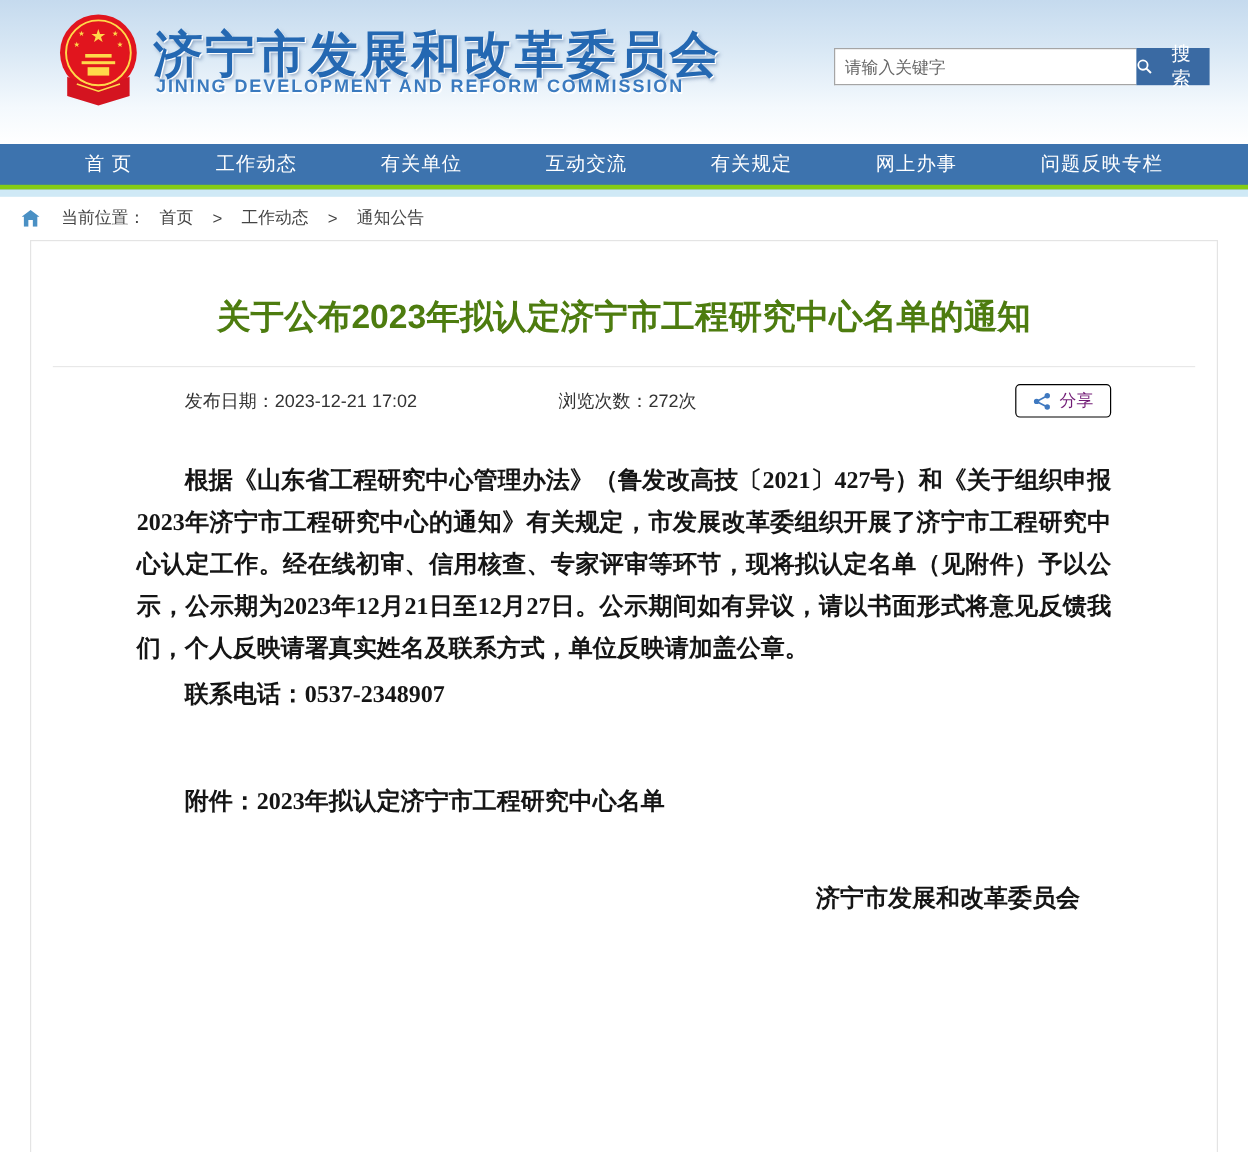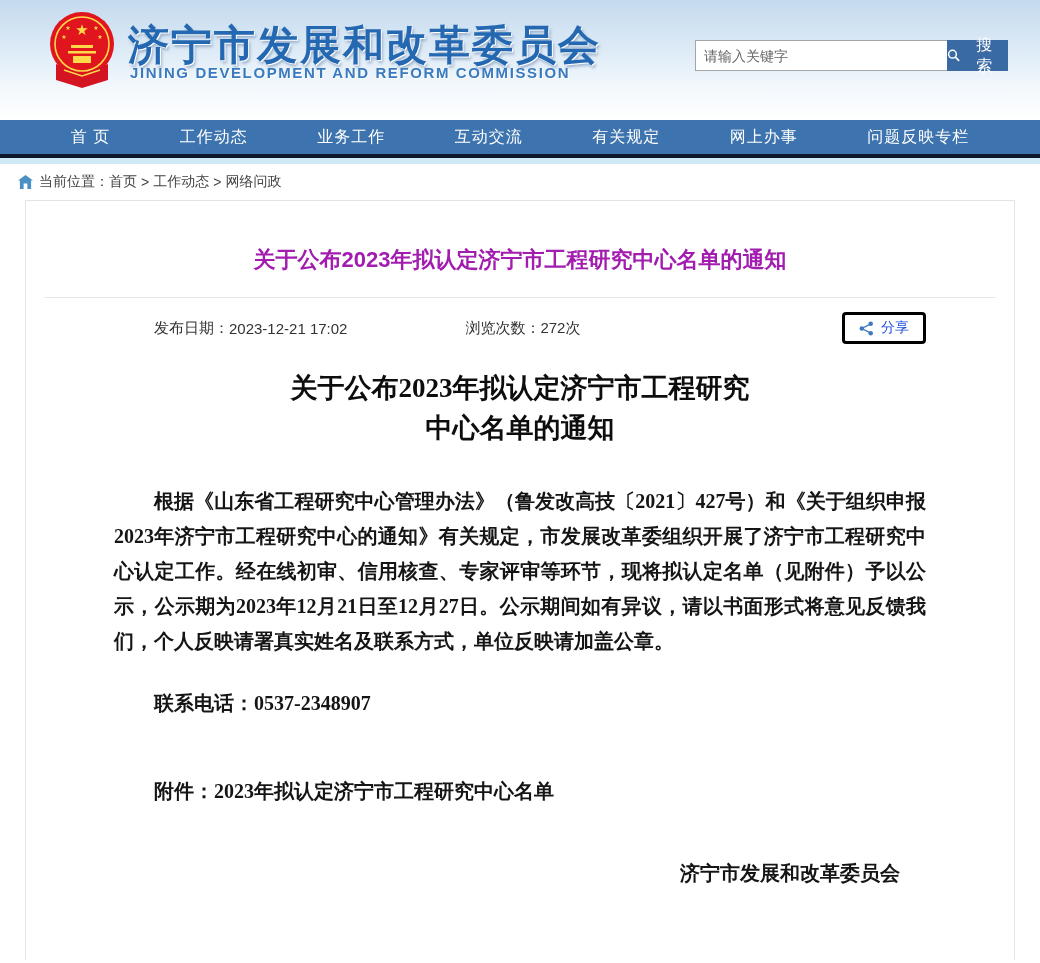--- a/index.html
+++ b/index.html
@@ -17,55 +17,55 @@
     color: #3a7abf; letter-spacing: 1.6px; text-shadow: 1px 1px 0 #fff; }
   .search-wrap { position: absolute; right: 32px; top: 40px; display: flex; }
   .search-input { width: 252px; height: 31px; border: 1px solid #a5a5a5; border-right: none;
     padding: 0 8px; font-size: 14px; color: #0369a1; outline: none; background: #fff; }
   .search-input::placeholder { color: #666; }
   .search-btn { width: 61px; height: 31px; border: none; background: #3a6aa3; color: #fff;
     font-size: 16px; letter-spacing: 4px; cursor: pointer; display: flex;
     align-items: center; justify-content: center; gap: 4px; }
 
   
-  .main-nav { height: 38px; background: #3d73ae; border-bottom: 4px solid #0f172a;
+  .main-nav { height: 38px; background: #3d73ae; border-bottom: 4px solid #84cc16;
     display: flex; align-items: center; justify-content: space-around; padding: 0 36px; }
   .nav-item { color: #fff; font-size: 16px; letter-spacing: 1px; cursor: pointer; white-space: nowrap; }
   .nav-strip { height: 6px; background: #cfe9f6; }
 
   
   .breadcrumb { height: 32px; display: flex; align-items: center; padding-left: 18px;
-    font-size: 14px; color: #444; margin-top: 2px; }
+    font-size: 14px; color: #444; margin-top: 2px; gap: 12px; }
   .breadcrumb .crumb-link { cursor: pointer; }
   .crumb-sep { margin: 0 4px; color: #444; }
   .home-icon { width: 15px; height: 14px; margin-right: 6px; }
 
   
   .content-box { width: 990px; margin: 2px auto 0; border: 1px solid #e4e4e4; border-bottom: none;
     min-height: 760px; background: #fff; padding: 44px 0 0 0; }
-  .list-title { text-align: center; font-size: 22px; font-weight: bold; color: #a21caf; }
+  .list-title { text-align: center; font-size: 28px; font-weight: bold; color: #4d7c0f; }
   .title-divider { border: none; border-top: 1px solid #e8e8e8; margin: 22px 18px 0 18px; }
 
   .meta-row { display: flex; align-items: center; margin: 14px 88px 0 128px;
     font-size: 15px; color: #333; }
   .meta-views { margin-left: 118px; }
   .share-btn { margin-left: auto; display: flex; align-items: center; gap: 7px;
-    border: 3px solid #000000; border-radius: 4px; background: #fff; padding: 4px 14px;
-    font-size: 14px; color: #1d4ed8; cursor: pointer; }
+    border: 1px solid #000000; border-radius: 4px; background: #fff; padding: 4px 14px;
+    font-size: 14px; color: #701a75; cursor: pointer; }
 
   
   .document { font-family: "Liberation Serif", serif; font-weight: bold; color: #151515;
     padding: 0 88px; }
   .doc-title { text-align: center; font-size: 27px; line-height: 40px; margin-top: 24px;
     color: #0d0d0d; }
   .doc-body { font-size: 20px; line-height: 35px; margin-top: 36px; text-align: justify; }
   .doc-body p { margin: 0; }
   .p-indent { text-indent: 2em; }
   .contact-line { font-size: 20px; line-height: 33px; text-indent: 2em; }
-  .phone-line { margin-top: 28px; }
+  .phone-line { margin-top: 4px; }
   .attachment-line { font-size: 20px; margin-top: 58px; text-indent: 2em; }
   .sig-block { margin-top: 50px; text-align: right; font-size: 20px; line-height: 36px; }
   .sig-name { padding-right: 26px; }
 </style>
 </head>
 <body>
 
 <div class="site-header">
   <svg class="emblem" viewBox="0 0 76 84">
     <circle cx="38" cy="36" r="32" fill="#e1151e"></circle>
@@ -91,38 +91,38 @@
         <line x1="10" y1="10" x2="14.4" y2="14.4" stroke="#fff" stroke-width="2"></line>
       </svg>
       <span>搜 索</span>
     </button>
   </div>
 </div>
 
 <div class="main-nav">
   <span class="nav-item">首 页</span>
   <span class="nav-item">工作动态</span>
-  <span class="nav-item">业务工作</span>
+  <span class="nav-item">有关单位</span>
   <span class="nav-item">互动交流</span>
   <span class="nav-item">有关规定</span>
   <span class="nav-item">网上办事</span>
   <span class="nav-item">问题反映专栏</span>
 </div>
 <div class="nav-strip"></div>
 
 <div class="breadcrumb">
   <svg class="home-icon" viewBox="0 0 16 15">
     <path d="M8 0 L16 6 L14 6 L14 15 L10 15 L10 9 L6 9 L6 15 L2 15 L2 6 L0 6 Z" fill="#4a90c4"></path>
   </svg>
   <span>当前位置：</span>
   <span class="crumb-link">首页</span>
   <span class="crumb-sep">&gt;</span>
   <span class="crumb-link">工作动态</span>
   <span class="crumb-sep">&gt;</span>
-  <span class="crumb-link">网络问政</span>
+  <span class="crumb-link">通知公告</span>
 </div>
 
 <div class="content-box">
   <div class="list-title">关于公布2023年拟认定济宁市工程研究中心名单的通知</div>
   <hr class="title-divider">
 
   <div class="meta-row">
     <span>发布日期：</span>
     <span>2023-12-21 17:02</span>
     <span class="meta-views">浏览次数：</span>
@@ -133,24 +133,20 @@
         <circle cx="3" cy="8" r="2.4" fill="#3f79c0"></circle>
         <circle cx="12.5" cy="13" r="2.4" fill="#3f79c0"></circle>
         <line x1="3" y1="8" x2="12.5" y2="3" stroke="#3f79c0" stroke-width="1.5"></line>
         <line x1="3" y1="8" x2="12.5" y2="13" stroke="#3f79c0" stroke-width="1.5"></line>
       </svg>
       <span>分享</span>
     </button>
   </div>
 
   <div class="document">
-    <div class="doc-title">
-      <div>关于公布2023年拟认定济宁市工程研究</div>
-      <div>中心名单的通知</div>
-    </div>
 
     <div class="doc-body">
       <p class="p-indent">根据《山东省工程研究中心管理办法》（鲁发改高技〔2021〕427号）和《关于组织申报2023年济宁市工程研究中心的通知》有关规定，市发展改革委组织开展了济宁市工程研究中心认定工作。经在线初审、信用核查、专家评审等环节，现将拟认定名单（见附件）予以公示，公示期为2023年12月21日至12月27日。公示期间如有异议，请以书面形式将意见反馈我们，个人反映请署真实姓名及联系方式，单位反映请加盖公章。</p>
     </div>
 
     <p class="contact-line phone-line">联系电话：0537-2348907</p>
 
     <p class="attachment-line">附件：2023年拟认定济宁市工程研究中心名单</p>
 
     <div class="sig-block">

